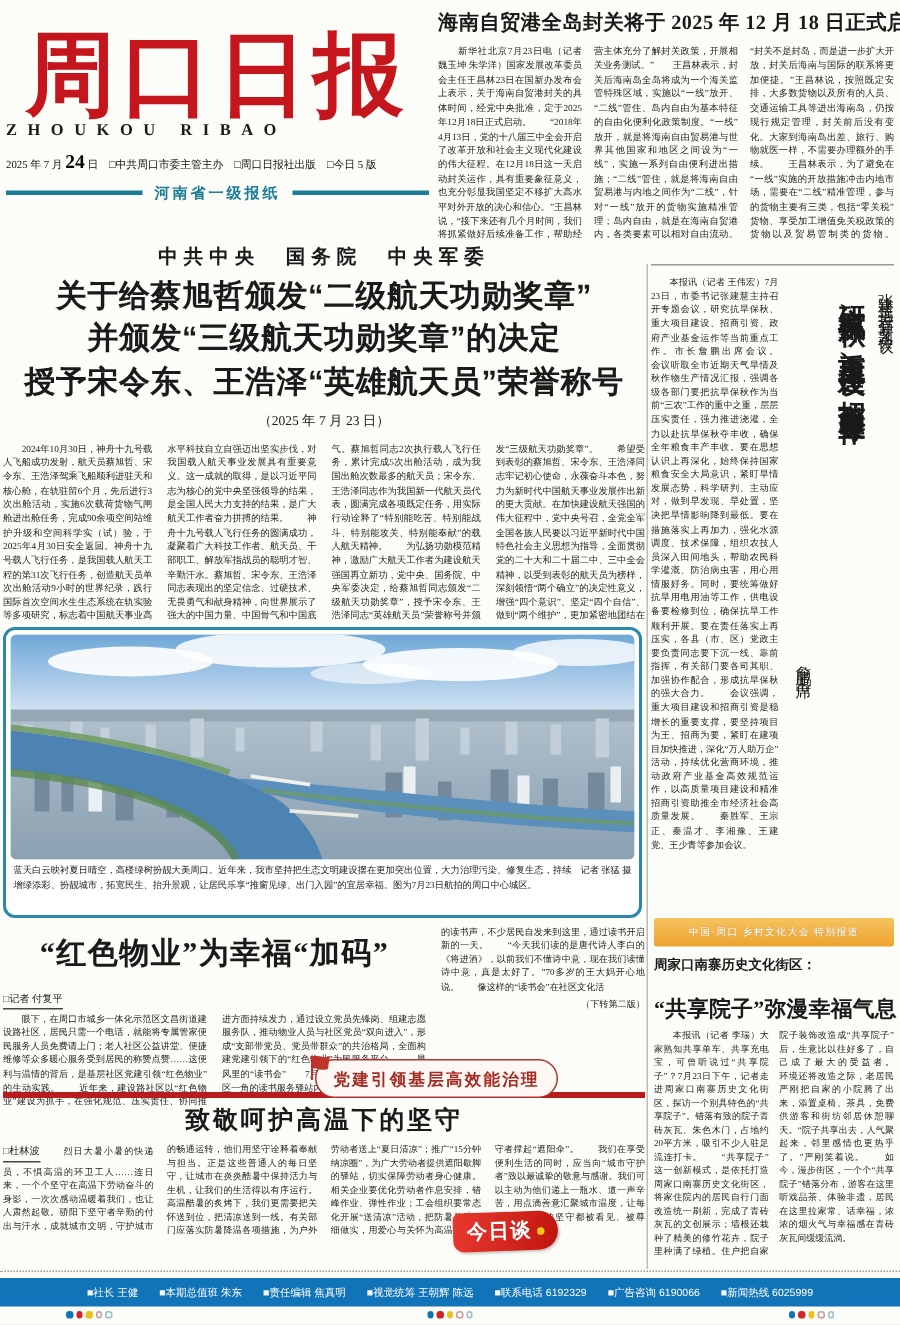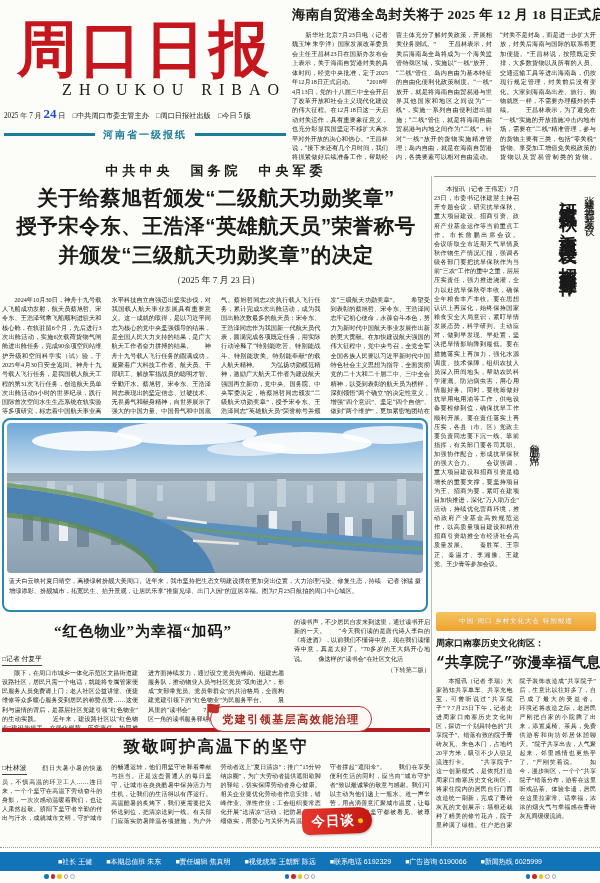--- a/index.html
+++ b/index.html
@@ -2,23 +2,23 @@
 <html lang="zh"><head>
 <meta charset="utf-8">
 <style>
   html,body{margin:0;padding:0;background:#e9e9e4;}
   .page{position:relative;width:600px;height:883px;background:#fcfcf8;overflow:hidden;
         font-family:"Liberation Serif","DejaVu Serif",serif;color:#1a1a1a;}
   
   .masthead{position:absolute;left:4px;top:17px;width:282px;height:138px;}
   .mast-title{font-size:60px;font-weight:bold;color:#c5161d;text-align:center;line-height:1.1;
               letter-spacing:4px;transform:scaleY(1.02);font-family:"Liberation Serif",serif;}
-  .mast-pinyin{text-align:right;font-weight:normal;letter-spacing:7px;font-size:16px;margin-top:-2px;}
+  .mast-pinyin{text-align:left;font-weight:bold;letter-spacing:7px;font-size:11px;margin-top:-2px;}
   .mast-dates{margin-top:5px;font-size:7.2px;line-height:1.6;color:#111;white-space:nowrap;}
-  .mast-dates .day{color:#1d4ed8;font-size:13px;font-weight:bold;}
+  .mast-dates .day{color:#000000;font-size:13px;font-weight:bold;}
   .grade-rule{display:flex;align-items:center;margin-top:3px;}
   .grade-rule .bar{flex:1;height:3px;background:#1c7d96;}
   .grade-rule .txt{color:#1c7d96;font-weight:bold;font-size:10px;padding:0 8px;letter-spacing:2px;}
   
   .hainan{position:absolute;left:292px;top:6px;width:304px;height:164px;}
   .hainan-headline{font-size:13.5px;font-weight:900;white-space:nowrap;letter-spacing:.3px;}
   .hainan-body{margin-top:6px;height:138px;overflow:hidden;column-count:3;column-gap:8px;
                font-size:6.2px;line-height:1.52;text-align:justify;color:#222;}
   
   .decision{position:absolute;left:2px;top:150px;width:428px;margin-top:12px;}
@@ -40,21 +40,21 @@
   
   .photo-frame{position:absolute;left:2px;top:418px;width:426px;height:194px;border:2px solid #2a89ad;
                border-radius:8px;background:#fff;box-sizing:border-box;padding:3px;}
   .photo{width:100%;height:150px;overflow:hidden;border-radius:4px;position:relative;background:#bcd6ea;}
   .photo svg{display:block;}
   .caption{font-size:6.2px;line-height:1.55;text-align:justify;color:#222;padding:3px 2px 0 2px;}
   .credit{float:right;white-space:nowrap;padding-left:6px;}
   
   .hongse{position:absolute;left:2px;top:618px;width:428px;height:122px;}
   .hs-left{position:absolute;left:0;top:0;width:282px;height:122px;}
-  .hs-headline{text-align:center;font-size:15px;font-weight:900;letter-spacing:1px;margin:4px 0 6px 0;}
+  .hs-headline{text-align:center;font-size:20px;font-weight:900;letter-spacing:1px;margin:4px 0 6px 0;}
   .byline{font-size:6.8px;border-bottom:1px solid #444;display:inline-block;padding-bottom:1px;margin-bottom:3px;}
   .hs-cols{column-count:2;column-gap:10px;font-size:6.1px;line-height:1.5;text-align:justify;height:88px;overflow:hidden;color:#222;}
   .hs-right{position:absolute;left:292px;top:0;width:136px;height:122px;overflow:hidden;
             font-size:6.1px;line-height:1.5;text-align:justify;color:#222;}
   .turn{ text-align:right;font-size:6.1px;margin-top:2px;}
   .red-banner{position:absolute;left:208px;top:88px;width:160px;height:24px;border:1.5px solid #b23434;
               border-radius:13px;background:#fdf8f4;display:flex;align-items:center;justify-content:center;z-index:3;}
   .red-banner .flag{position:absolute;left:-6px;top:-4px;}
   .red-banner .txt{color:#a52a22;font-weight:bold;font-size:11px;letter-spacing:1.5px;font-family:"Liberation Sans",sans-serif;}
   
@@ -66,22 +66,22 @@
          display:flex;align-items:center;justify-content:center;box-shadow:1px 1px 2px rgba(0,0,0,.25);
          transform:rotate(-2deg);}
   .stamp .txt{color:#fff;font-weight:900;font-size:13.5px;letter-spacing:1px;font-family:"Liberation Sans",sans-serif;}
   .stamp .dot{width:5px;height:5px;border-radius:50%;background:#f5c518;margin-left:3px;}
   
   .gongxiang{position:absolute;left:436px;top:612px;width:160px;height:236px;}
   .orange-banner{height:19px;background:linear-gradient(#f6c35f,#eda22e);border-radius:2px;
                  display:flex;align-items:center;justify-content:center;}
   .orange-banner .txt{color:#fff;font-size:6.5px;letter-spacing:1px;text-shadow:0 0 1px #b96;white-space:nowrap;}
   .gx-kicker{font-size:9px;font-weight:bold;margin-top:6px;}
-  .gx-headline{font-family:Liberation Mono, monospace;font-weight:900;font-size:14.5px;
-               white-space:nowrap;margin-top:3px;letter-spacing:.2px;}
+  .gx-headline{font-family:Liberation Serif, serif;font-weight:900;font-size:14.5px;
+               white-space:nowrap;margin-top:13px;letter-spacing:.2px;}
   .gx-body{margin-top:5px;column-count:2;column-gap:7px;font-size:6.0px;line-height:1.5;
            text-align:justify;height:178px;overflow:hidden;color:#222;}
   
   .vdiv{position:absolute;left:431px;top:176px;height:670px;border-left:1px solid #bdbdb5;}
   
   .footer-bar{position:absolute;left:0;top:852px;width:600px;height:19px;background:#1274b8;
               display:flex;align-items:center;justify-content:center;gap:14px;}
   .footer-bar .item{color:#fff;font-size:7px;white-space:nowrap;font-family:"Liberation Sans",sans-serif;}
   .dotted-line{position:absolute;left:0;top:847px;width:600px;border-top:1px dotted #999;}
   .reg-dots{position:absolute;left:0;top:874px;width:600px;display:flex;justify-content:space-between;padding:0 44px;box-sizing:border-box;}
@@ -112,22 +112,22 @@
 
   <div class="hainan">
     <div class="hainan-headline">海南自贸港全岛封关将于 2025 年 12 月 18 日正式启动</div>
     <div class="hainan-body">　　新华社北京7月23日电（记者 魏玉坤 朱学洋）国家发展改革委员会主任王昌林23日在国新办发布会上表示，关于海南自贸港封关的具体时间，经党中央批准，定于2025年12月18日正式启动。　　“2018年4月13日，党的十八届三中全会开启了改革开放和社会主义现代化建设的伟大征程。在12月18日这一天启动封关运作，具有重要象征意义，也充分彰显我国坚定不移扩大高水平对外开放的决心和信心。”王昌林说，“接下来还有几个月时间，我们将抓紧做好后续准备工作，帮助经营主体充分了解封关政策，开展相关业务测试。”　　王昌林表示，封关后海南岛全岛将成为一个海关监管特殊区域，实施以“一线”放开、“二线”管住、岛内自由为基本特征的自由化便利化政策制度。“一线”放开，就是将海南自由贸易港与世界其他国家和地区之间设为“一线”，实施一系列自由便利进出措施；“二线”管住，就是将海南自由贸易港与内地之间作为“二线”，针对“一线”放开的货物实施精准管理；岛内自由，就是在海南自贸港内，各类要素可以相对自由流动。　　“封关不是封岛，而是进一步扩大开放，封关后海南与国际的联系将更加便捷。”王昌林说，按照既定安排，大多数货物以及所有的人员、交通运输工具等进出海南岛，仍按现行规定管理，封关前后没有变化。大家到海南岛出差、旅行、购物就医一样，不需要办理额外的手续。　　王昌林表示，为了避免在“一线”实施的开放措施冲击内地市场，需要在“二线”精准管理，参与的货物主要有三类，包括“零关税”货物、享受加工增值免关税政策的货物以及贸易管制类的货物。　　“全岛封关是海南自贸港建设的标志性节点。”王昌林说，下一步，将按照《海南自由贸易港建设总体方案》的部署，会同海南省和有关部门，不断完善与高水平自贸港相适应的政策制度体系，蹄疾步稳推进各项开放举措落地见效。</div>
   </div>
 
   <div class="decision">
     <div class="dec-kicker">中共中央　国务院　中央军委</div>
     <div class="dec-headline">
       <div>关于给蔡旭哲颁发“二级航天功勋奖章”</div>
+      <div>并颁发“三级航天功勋奖章”的决定</div>
       <div>授予宋令东、王浩泽“英雄航天员”荣誉称号</div>
-      <div>并颁发“三级航天功勋奖章”的决定</div>
     </div>
     <div class="dec-date">（2025 年 7 月 23 日）</div>
     <div class="dec-body">　　2024年10月30日，神舟十九号载人飞船成功发射，航天员蔡旭哲、宋令东、王浩泽驾乘飞船顺利进驻天和核心舱，在轨驻留6个月，先后进行3次出舱活动，实施6次载荷货物气闸舱进出舱任务，完成90余项空间站维护升级和空间科学实（试）验，于2025年4月30日安全返回。神舟十九号载人飞行任务，是我国载人航天工程的第31次飞行任务，创造航天员单次出舱活动9小时的世界纪录，践行国际首次空间水生生态系统在轨实验等多项研究，标志着中国航天事业高水平科技自立自强迈出坚实步伐，对我国载人航天事业发展具有重要意义。这一成就的取得，是以习近平同志为核心的党中央坚强领导的结果，是全国人民大力支持的结果，是广大航天工作者奋力拼搏的结果。　　神舟十九号载人飞行任务的圆满成功，凝聚着广大科技工作者、航天员、干部职工、解放军指战员的聪明才智、辛勤汗水。蔡旭哲、宋令东、王浩泽同志表现出的坚定信念、过硬技术、无畏勇气和献身精神，向世界展示了强大的中国力量、中国骨气和中国底气。蔡旭哲同志2次执行载人飞行任务，累计完成5次出舱活动，成为我国出舱次数最多的航天员；宋令东、王浩泽同志作为我国新一代航天员代表，圆满完成各项既定任务，用实际行动诠释了“特别能吃苦、特别能战斗、特别能攻关、特别能奉献”的载人航天精神。　　为弘扬功勋模范精神，激励广大航天工作者为建设航天强国再立新功，党中央、国务院、中央军委决定，给蔡旭哲同志颁发“二级航天功勋奖章”，授予宋令东、王浩泽同志“英雄航天员”荣誉称号并颁发“三级航天功勋奖章”。　　希望受到表彰的蔡旭哲、宋令东、王浩泽同志牢记初心使命，永葆奋斗本色，努力为新时代中国航天事业发展作出新的更大贡献。在加快建设航天强国的伟大征程中，党中央号召，全党全军全国各族人民要以习近平新时代中国特色社会主义思想为指导，全面贯彻党的二十大和二十届二中、三中全会精神，以受到表彰的航天员为榜样，深刻领悟“两个确立”的决定性意义，增强“四个意识”、坚定“四个自信”、做到“两个维护”，更加紧密地团结在以习近平同志为核心的党中央周围，大力弘扬“两弹一星”精神和载人航天精神，坚定信心、保持定力、奋勇进取、开拓创新，为以中国式现代化全面推进强国建设、民族复兴伟业团结奋斗！　　（新华社北京7月23日电）</div>
   </div>
 
   <div class="vdiv"></div>
 
   <div class="rail">
     <div class="rail-body">　　本报讯（记者 王伟宏）7月23日，市委书记张建慧主持召开专题会议，研究抗旱保秋、重大项目建设、招商引资、政府产业基金运作等当前重点工作。市长詹鹏出席会议。　　会议听取全市近期天气旱情及秋作物生产情况汇报，强调各级各部门要把抗旱保秋作为当前“三农”工作的重中之重，层层压实责任，强力推进浇灌，全力以赴抗旱保秋夺丰收，确保全年粮食丰产丰收。要在思想认识上再深化，始终保持国家粮食安全大局意识，紧盯旱情发展态势，科学研判、主动应对，做到早发现、早处置，坚决把旱情影响降到最低。要在措施落实上再加力，强化水源调度、技术保障，组织农技人员深入田间地头，帮助农民科学灌溉、防治病虫害，用心用情服好务。同时，要统筹做好抗旱用电用油等工作，供电设备要检修到位，确保抗旱工作顺利开展。要在责任落实上再压实，各县（市、区）党政主要负责同志要下沉一线、靠前指挥，有关部门要各司其职、加强协作配合，形成抗旱保秋的强大合力。　　会议强调，重大项目建设和招商引资是稳增长的重要支撑，要坚持项目为王、招商为要，紧盯在建项目加快推进，深化“万人助万企”活动，持续优化营商环境，推动政府产业基金高效规范运作，以高质量项目建设和精准招商引资助推全市经济社会高质量发展。　　秦胜军、王宗正、秦温才、李湘豫、王建党、王少青等参加会议。</div>
     <div class="rail-zhan v">詹鹏出席</div>

